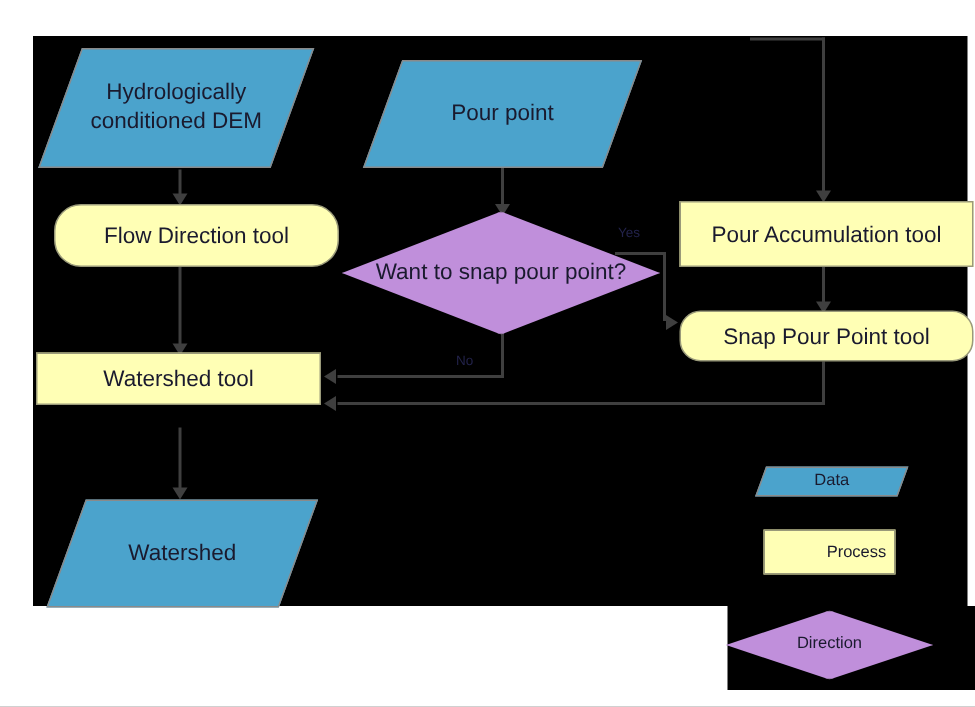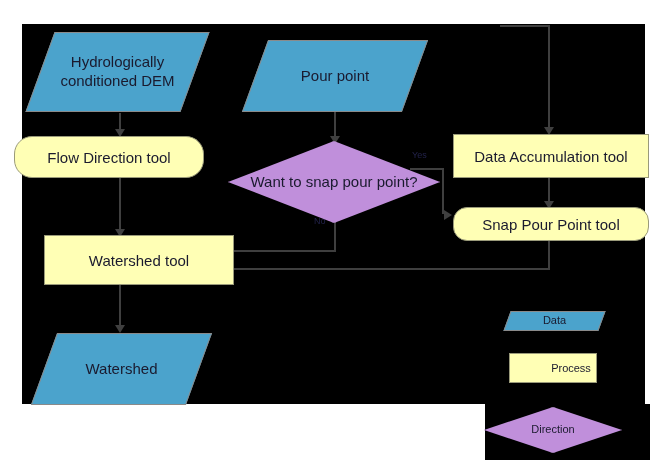--- a/index.html
+++ b/index.html
@@ -101,42 +101,42 @@
 
   <div class="conn v" style="left:334px;top:196px;height:56px;"></div>
   <div class="conn h" style="left:225px;top:250px;width:111px;"></div>
   <div class="arrow arrow-left" style="left:216px;top:246px;"></div>
 
   <div class="conn v" style="left:548px;top:241px;height:29px;"></div>
   <div class="conn h" style="left:225px;top:268px;width:325px;"></div>
   <div class="arrow arrow-left" style="left:216px;top:264px;"></div>
 
   <div class="edge-label" style="left:412px;top:150px;">Yes</div>
-  <div class="edge-label" style="left:304px;top:216px;margin-left:10px;">No</div>
+  <div class="edge-label" style="left:304px;top:235px;">No</div>
 
   <div class="node data-shape" style="left:40px;top:32px;width:155px;height:80px;">
     <div class="data-label fs16">Hydrologically conditioned DEM</div>
   </div>
 
   <div class="node data-shape" style="left:255px;top:40px;width:160px;height:72px;">
     <div class="data-label fs16">Pour point</div>
   </div>
 
-  <div class="node proc-shape fs16" style="left:14px;top:136px;width:190px;height:42px;border-radius:18px;">Flow Direction tool</div>
+  <div class="node proc-shape fs16" style="left:36px;top:136px;width:190px;height:42px;border-radius:18px;">Flow Direction tool</div>
 
-  <div class="node proc-shape fs16" style="left:453px;top:134px;width:196px;height:44px;">Data Accumulation tool</div>
+  <div class="node proc-shape fs16" style="left:453px;top:134px;width:196px;height:44px;">Pour Accumulation tool</div>
 
   <div class="dec-wrap" style="left:228px;top:141px;width:212px;height:82px;">
     <div class="dec-dia"></div>
     <div class="dec-label fs16">Want to snap pour point?</div>
   </div>
 
   <div class="node proc-shape fs16" style="left:453px;top:207px;width:196px;height:34px;border-radius:14px;">Snap Pour Point tool</div>
 
-  <div class="node proc-shape fs16" style="left:24px;top:235px;width:190px;height:50px;margin-left:20px;">Watershed tool</div>
+  <div class="node proc-shape fs16" style="left:24px;top:235px;width:190px;height:35px;">Watershed tool</div>
 
   <div class="node data-shape" style="left:44px;top:333px;width:155px;height:72px;">
     <div class="data-label fs16">Watershed</div>
   </div>
 
   <div class="node data-shape" style="left:507px;top:311px;width:95px;height:20px;">
     <div class="data-label fs11">Data</div>
   </div>
 
   <div class="node proc-shape fs11" style="left:509px;top:353px;width:88px;height:30px;padding-left:36px;">Process</div>

